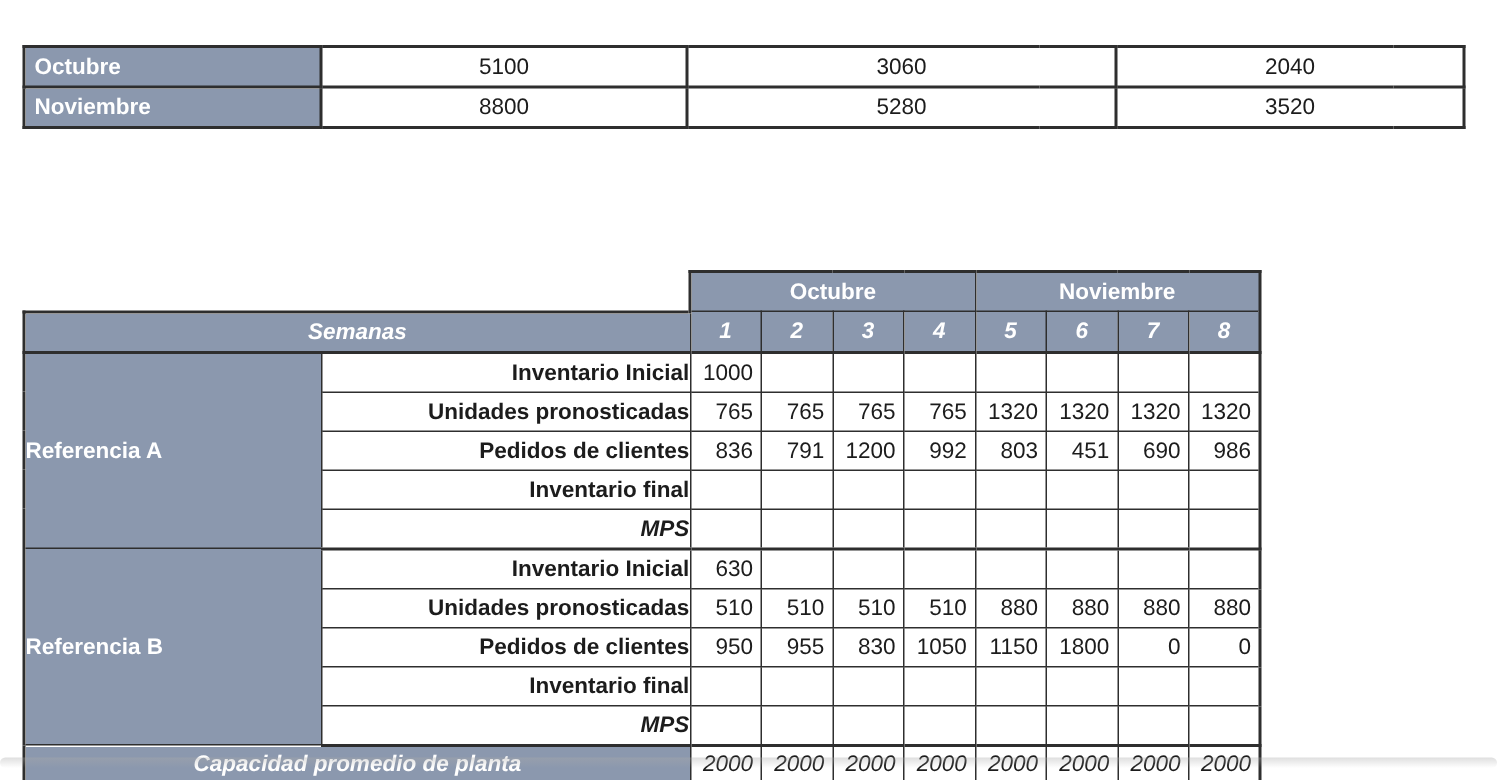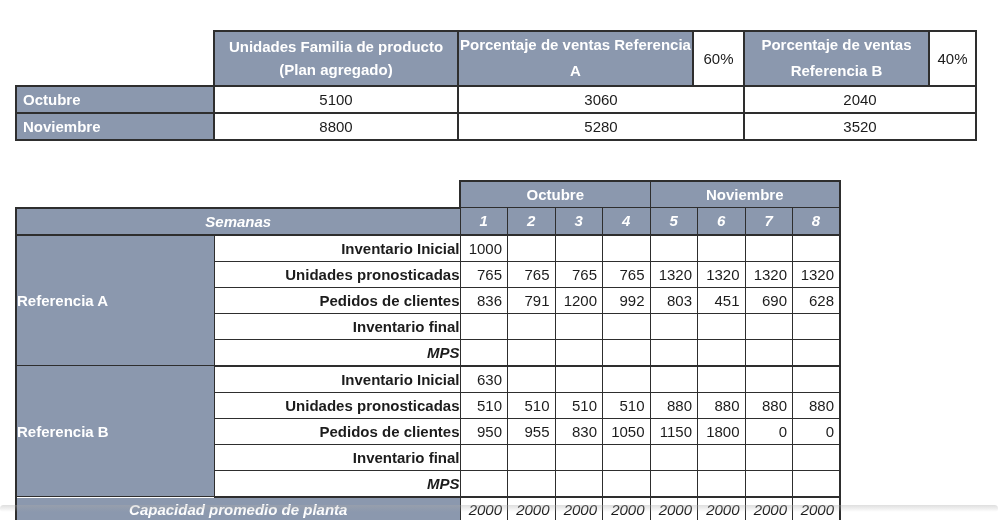--- a/index.html
+++ b/index.html
@@ -91,28 +91,20 @@
 <table class="tbl" id="topTable">
   <colgroup>
     <col style="width:198px">
       <col style="width:244px">
       <col style="width:235px">
     <col style="width:51px">
       <col style="width:185px">
       <col style="width:47px">
   </colgroup>
   <tbody>
-      <tr class="hdr">
-    <td class="blank"></td>
-    <td class="fill hdr-lg">Unidades Familia de producto (Plan agregado)</td>
-    <td class="fill hdr-sm">Porcentaje de ventas Referencia A</td>
-    <td class="pct">60%</td>
-    <td class="fill hdr-sm">Porcentaje de ventas Referencia B</td>
-    <td class="pct">40%</td>
-  </tr>
   <tr>
     <td class="fill rowlab">Octubre</td>
     <td class="val">5100</td>
     <td class="val" colspan="2">3060</td>
     <td class="val" colspan="2">2040</td>
   </tr>
   <tr>
     <td class="fill rowlab">Noviembre</td>
     <td class="val">8800</td>
     <td class="val" colspan="2">5280</td>
@@ -179,21 +171,21 @@
   </tr>
   <tr>
     <td class="lab">Pedidos de clientes</td>
     <td class="num">836</td>
     <td class="num">791</td>
     <td class="num">1200</td>
     <td class="num">992</td>
     <td class="num">803</td>
     <td class="num">451</td>
     <td class="num">690</td>
-    <td class="num br2">628</td>
+    <td class="num br2">986</td>
   </tr>
   <tr>
     <td class="lab">Inventario final</td>
     <td class="num"></td>
     <td class="num"></td>
     <td class="num"></td>
     <td class="num"></td>
     <td class="num"></td>
     <td class="num"></td>
     <td class="num"></td>

